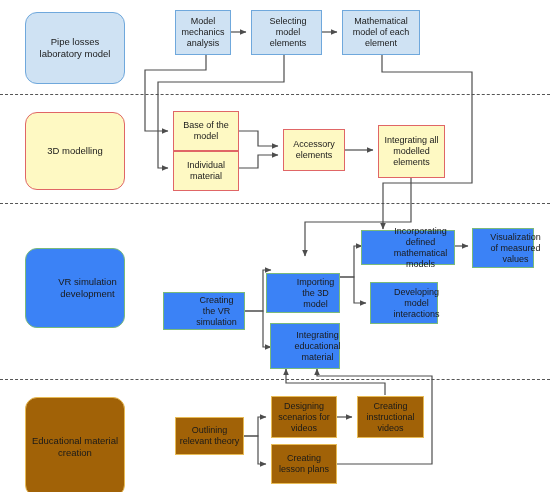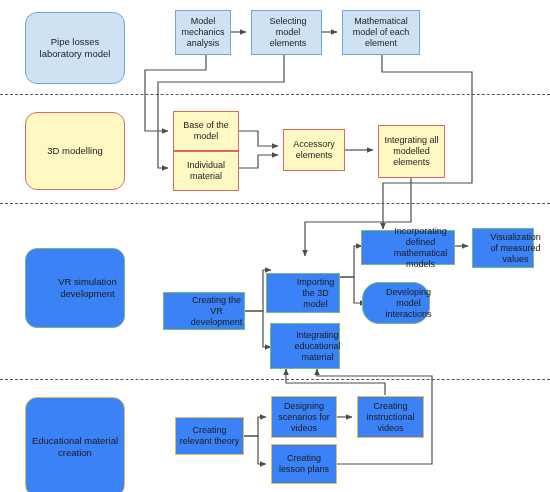--- a/index.html
+++ b/index.html
@@ -36,21 +36,21 @@
     border-style: solid;
   }
   .phase {
     border-radius: 12px;
     font-size: 9.5px;
     line-height: 12px;
   }
   .blue   { background: #cfe2f3; border-color: #6fa8dc; }
   .pink   { background: #fef9c3; border-color: #e06666; }
   .green  { background: #3b82f6; border-color: #7aba7a; padding-left: 28px; }
-  .yellow { background: #3b82f6; border-color: #e8bb55; }
+  .yellow { background: #a16207; border-color: #e8bb55; }
   .sep {
     position: absolute;
     left: 0;
     width: 550px;
     height: 0;
     border-top: 1px dashed #555555;
   }
 </style>
 </head>
 <body>
@@ -138,40 +138,40 @@
     <span>Individual material</span>
   </div>
   <div class="node pink" style="left:283px; top:129px; width:62px; height:42px;">
     <span>Accessory elements</span>
   </div>
   <div class="node pink" style="left:378px; top:125px; width:67px; height:53px;justify-content:center;">
     <span>Integrating all modelled elements</span>
   </div>
 
   <div class="node green" style="left:163px; top:292px; width:82px; height:38px;">
-    <span>Creating the VR development</span>
+    <span>Creating the VR simulation</span>
   </div>
   <div class="node green" style="left:266px; top:273px; width:74px; height:40px;">
     <span>Importing the 3D model</span>
   </div>
   <div class="node green" style="left:361px; top:230px; width:94px; height:35px;">
     <span>Incorporating defined mathematical models</span>
   </div>
-  <div class="node green" style="left:362px; top:282px; width:68px; height:42px;border-radius:17px;">
+  <div class="node green" style="left:370px; top:282px; width:68px; height:42px;">
     <span>Developing model interactions</span>
   </div>
   <div class="node green" style="left:472px; top:228px; width:62px; height:40px;">
     <span>Visualization of measured values</span>
   </div>
   <div class="node green" style="left:270px; top:323px; width:70px; height:46px;">
     <span>Integrating educational material</span>
   </div>
 
   <div class="node yellow" style="left:175px; top:417px; width:69px; height:38px;">
-    <span>Creating relevant theory</span>
+    <span>Outlining relevant theory</span>
   </div>
   <div class="node yellow" style="left:271px; top:396px; width:66px; height:42px;">
     <span>Designing scenarios for videos</span>
   </div>
   <div class="node yellow" style="left:271px; top:444px; width:66px; height:40px;">
     <span>Creating lesson plans</span>
   </div>
   <div class="node yellow" style="left:357px; top:396px; width:67px; height:42px;">
     <span>Creating instructional videos</span>
   </div>

